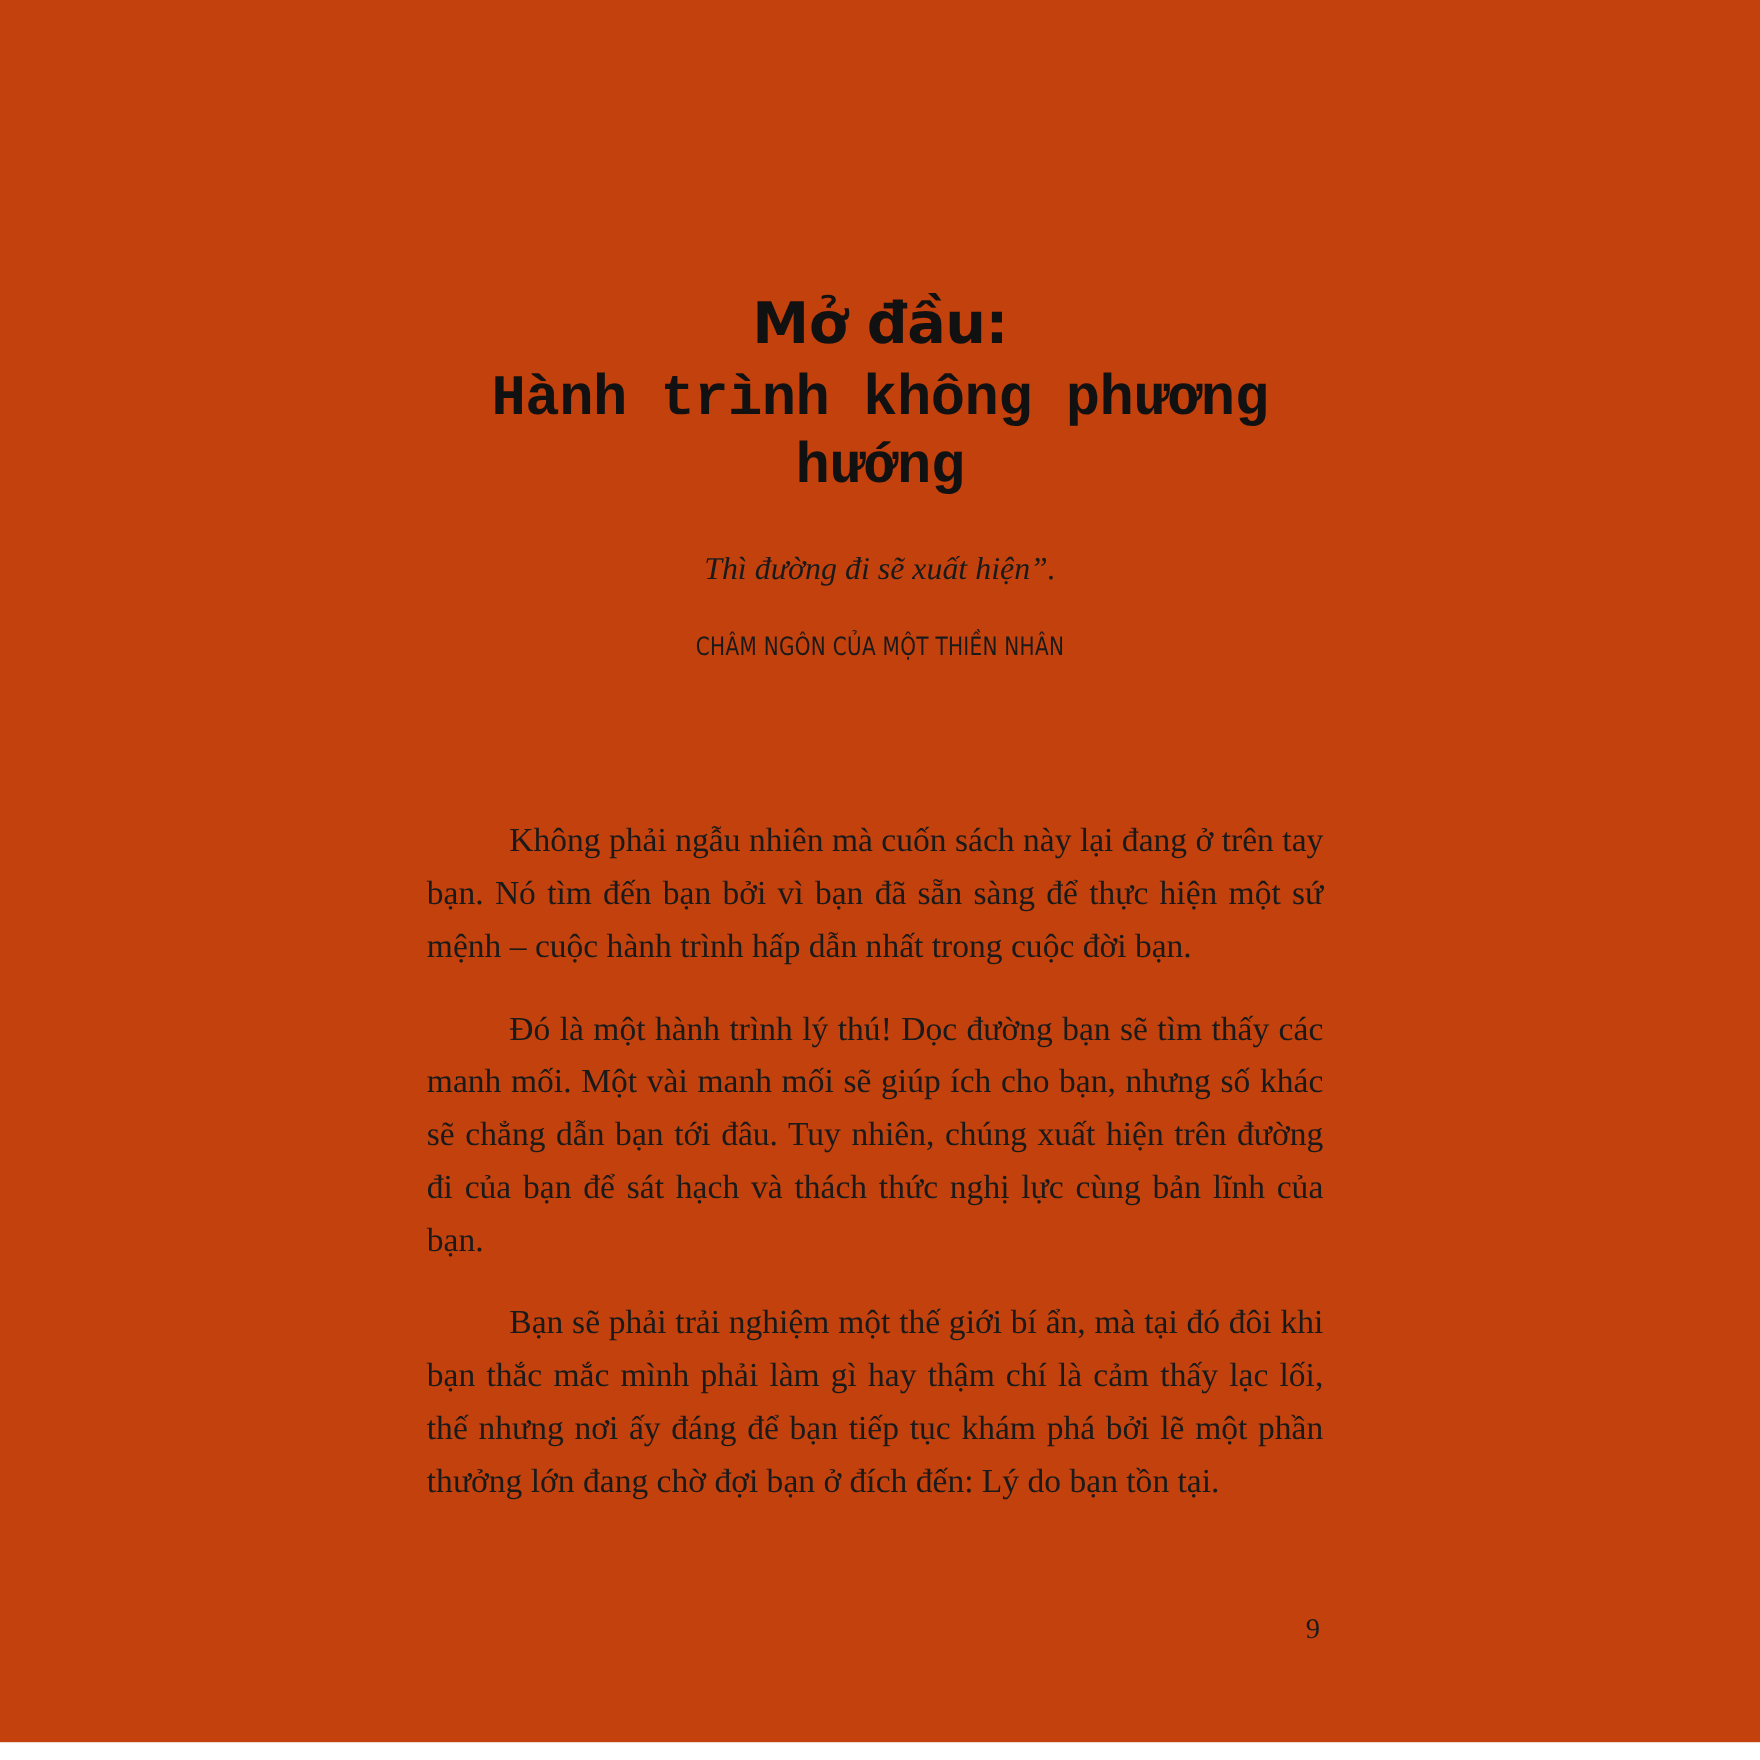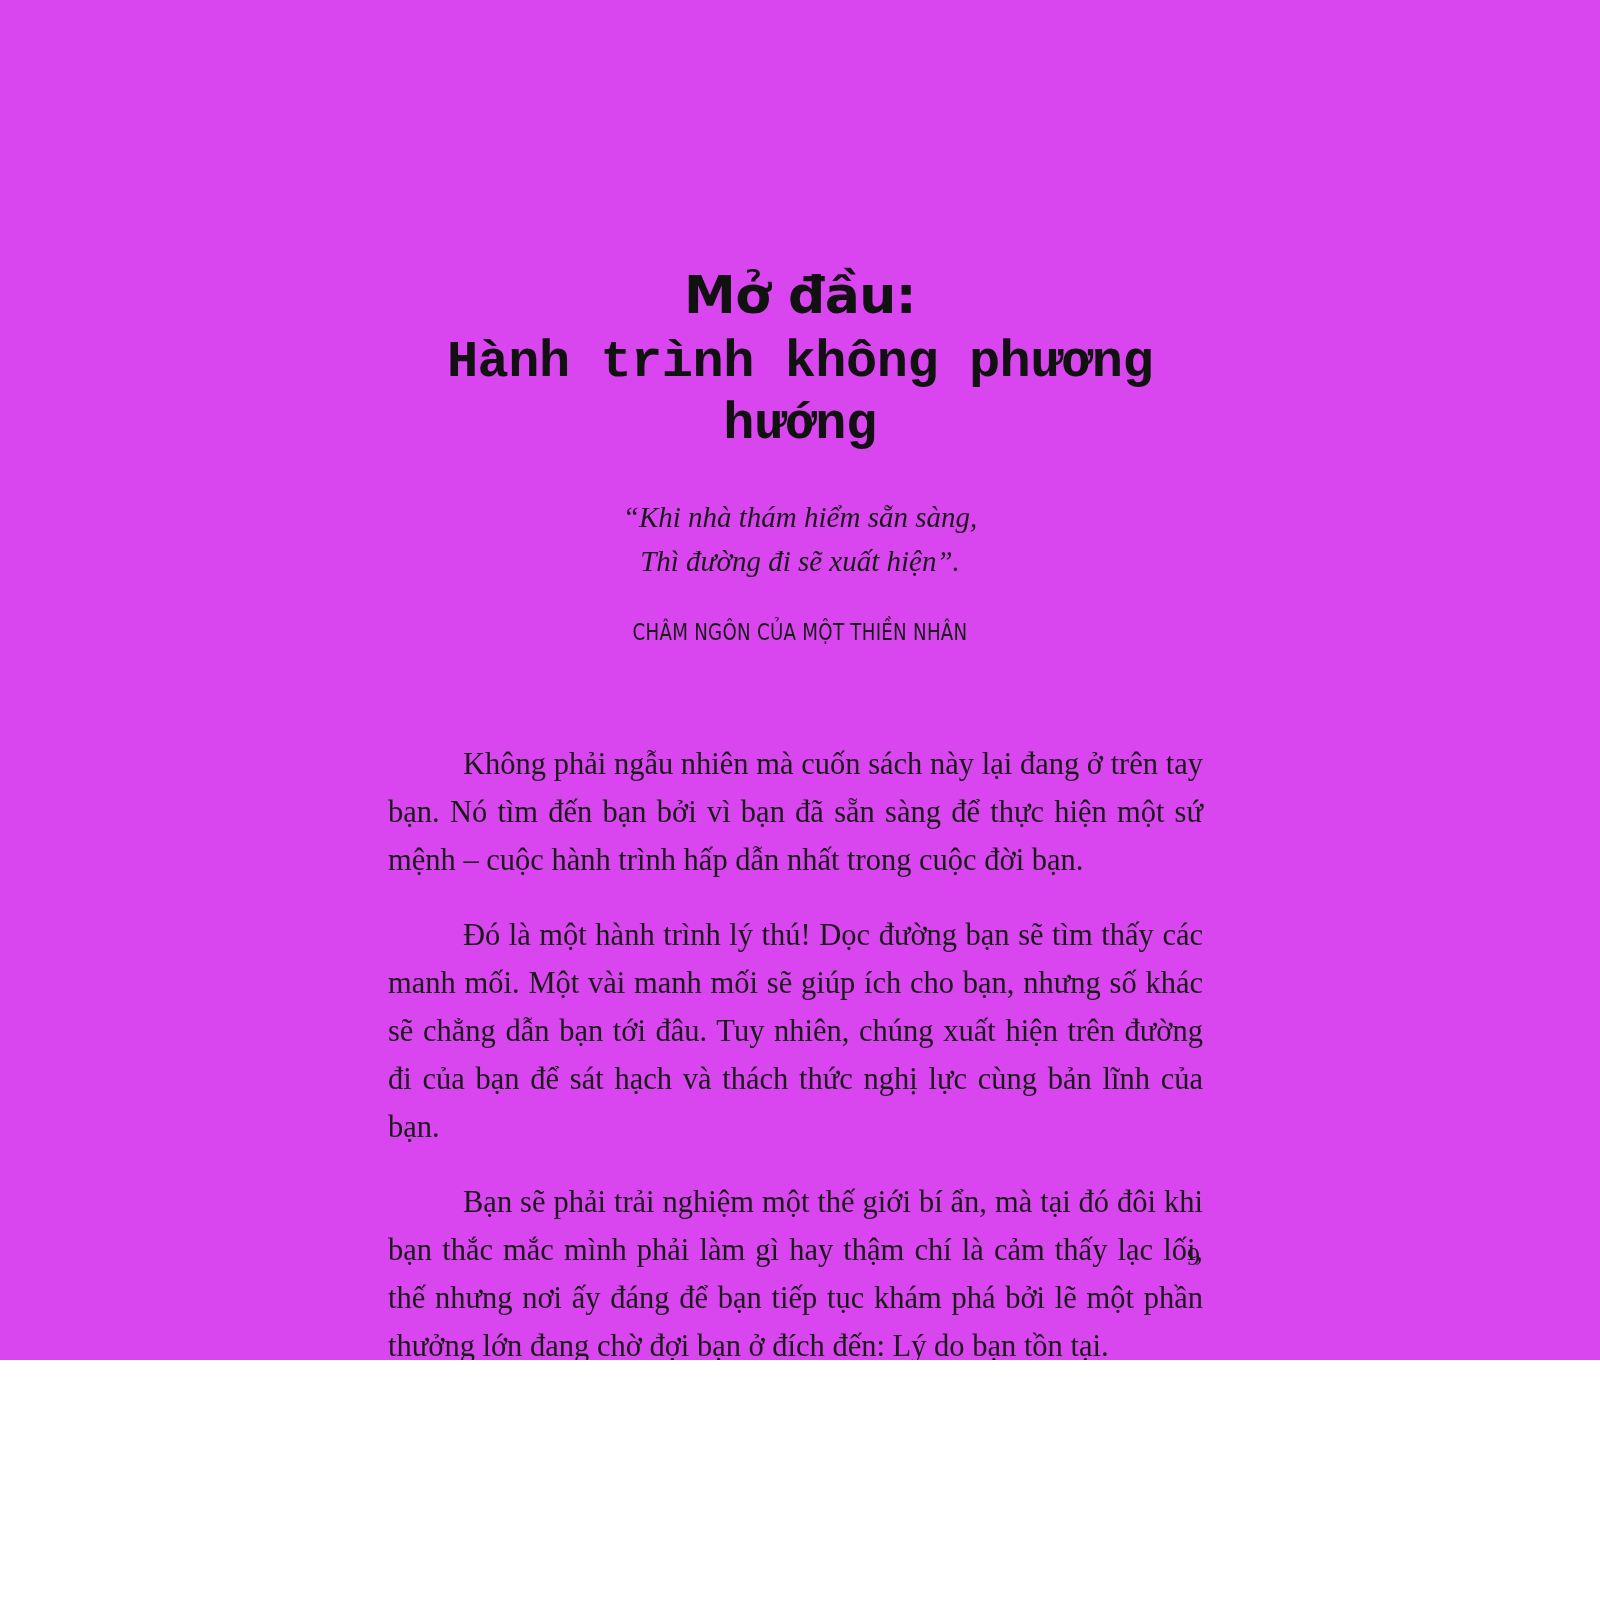--- a/index.html
+++ b/index.html
@@ -3,22 +3,22 @@
 <meta charset="utf-8">
 <style>
   html, body {
     margin: 0;
     padding: 0;
     background: #ffffff;
   }
   .page {
     position: relative;
     width: 1600px;
-    height: 1360px;
-    background: #d946ef;
+    height: 1584px;
+    background: #c2410c;
     overflow: hidden;
     font-family: "Liberation Serif", serif;
     color: #1a1a1a;
   }
 
   
   .title-block {
     position: absolute;
     left: 380px;
     top: 265px;
@@ -107,21 +107,20 @@
 <body>
 
 <div class="page">
 
   <div class="title-block">
     <h1 class="title-line-1">Mở đầu:</h1>
     <h1 class="title-line-2">Hành trình không phương hướng</h1>
   </div>
 
   <div class="epigraph">
-    <p class="epigraph-line">“Khi nhà thám hiểm sẵn sàng,</p>
     <p class="epigraph-line">Thì đường đi sẽ xuất hiện”.</p>
     <div class="epigraph-attrib">CHÂM NGÔN CỦA MỘT THIỀN NHÂN</div>
   </div>
 
   <div class="body-text">
     <p>Không phải ngẫu nhiên mà cuốn sách này lại đang ở trên tay bạn. Nó tìm đến bạn bởi vì bạn đã sẵn sàng để thực hiện một sứ mệnh – cuộc hành trình hấp dẫn nhất trong cuộc đời bạn.</p>
     <p>Đó là một hành trình lý thú! Dọc đường bạn sẽ tìm thấy các manh mối. Một vài manh mối sẽ giúp ích cho bạn, nhưng số khác sẽ chẳng dẫn bạn tới đâu. Tuy nhiên, chúng xuất hiện trên đường đi của bạn để sát hạch và thách thức nghị lực cùng bản lĩnh của bạn.</p>
     <p>Bạn sẽ phải trải nghiệm một thế giới bí ẩn, mà tại đó đôi khi bạn thắc mắc mình phải làm gì hay thậm chí là cảm thấy lạc lối, thế nhưng nơi ấy đáng để bạn tiếp tục khám phá bởi lẽ một phần thưởng lớn đang chờ đợi bạn ở đích đến: Lý do bạn tồn tại.</p>
   </div>
 

